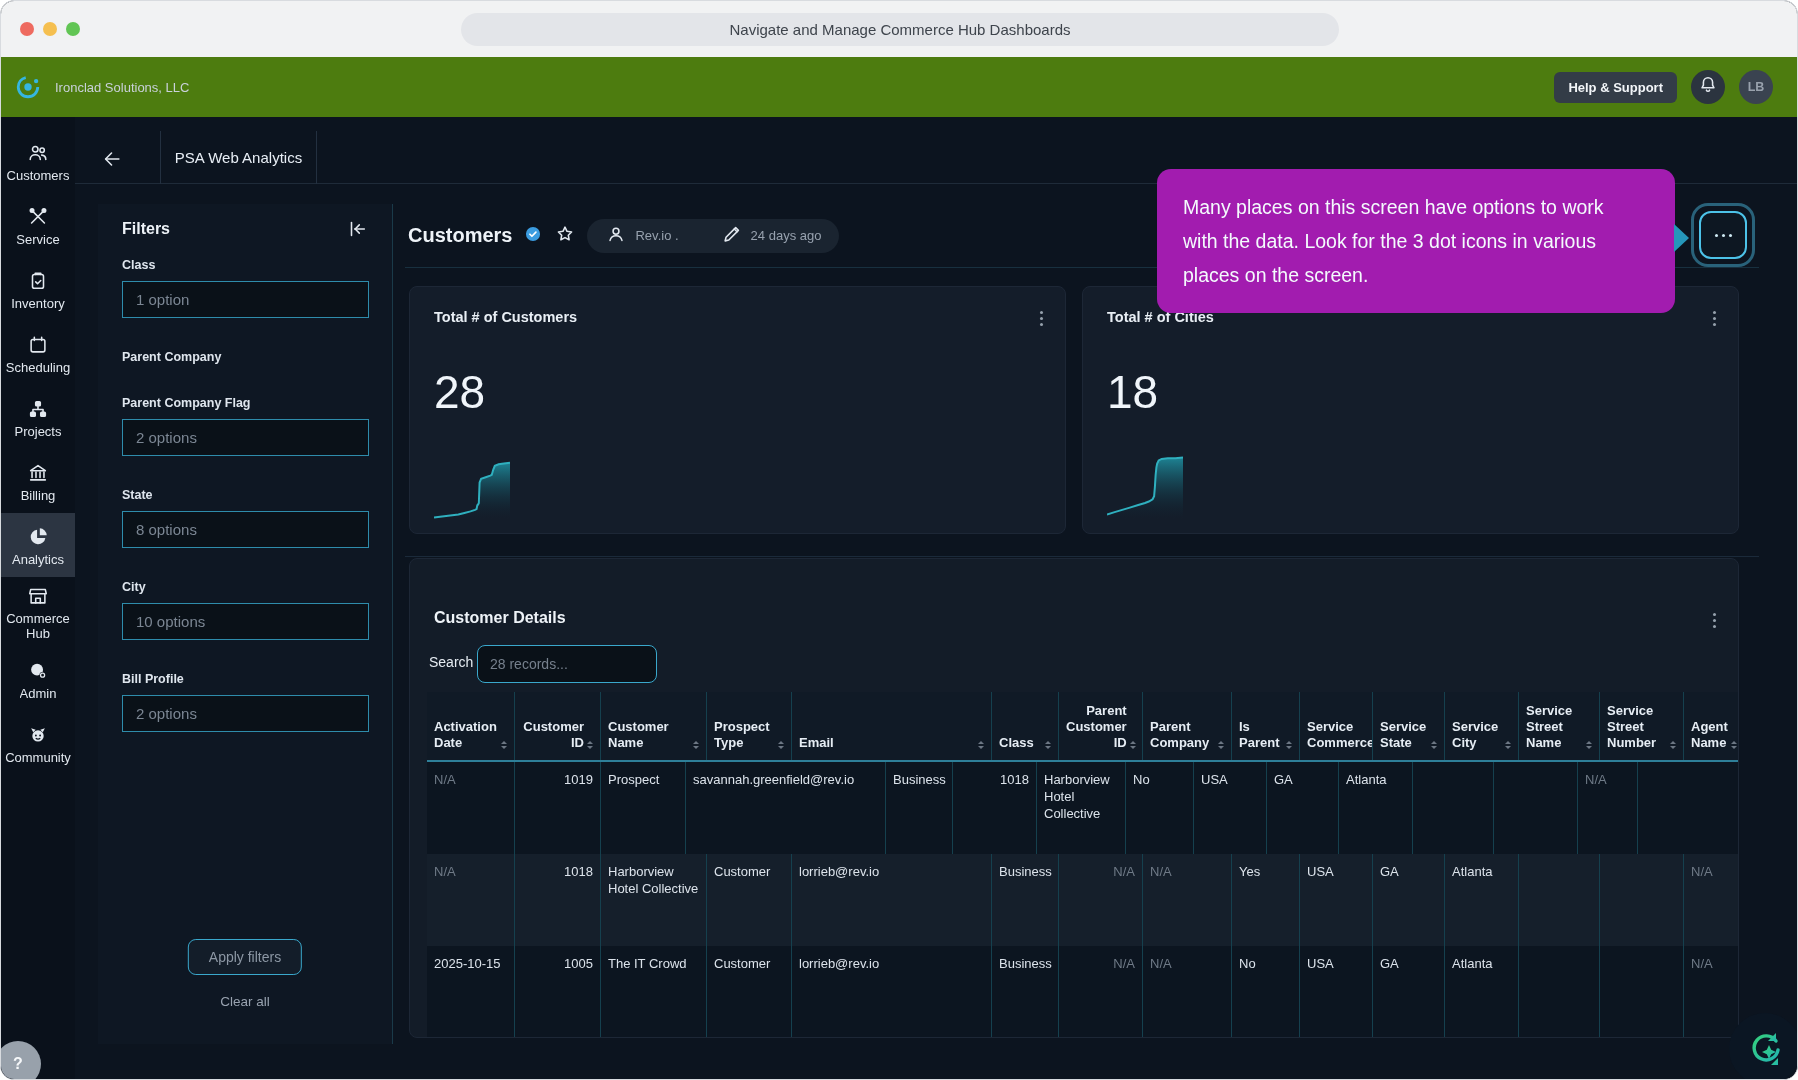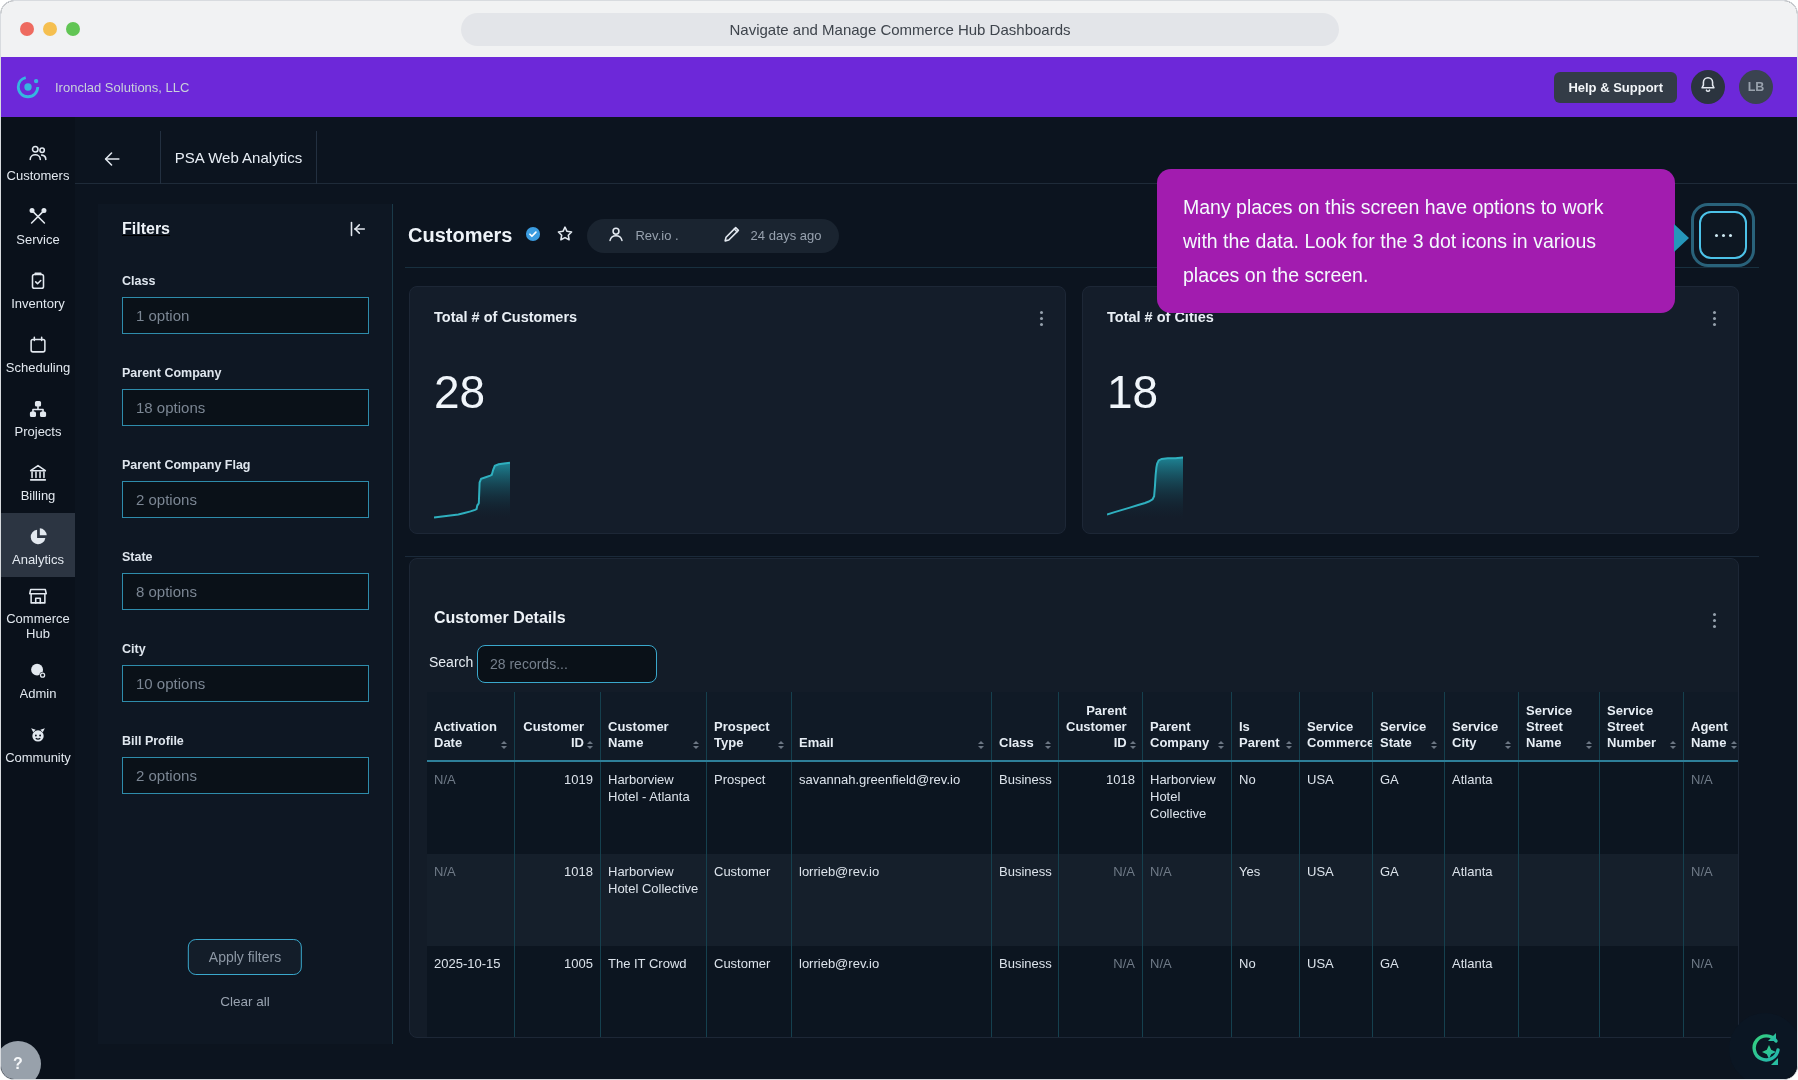--- a/index.html
+++ b/index.html
@@ -9,21 +9,21 @@
 
   
   .titlebar { position:absolute; top:0; left:0; right:0; height:56px; background:#f1f2f3; display:flex; align-items:center; }
   .lights { display:flex; gap:9px; margin-left:19px; }
   .light { width:14px; height:14px; border-radius:50%; }
   .title-pill { position:absolute; left:460px; top:12px; width:878px; height:33px; background:#e3e5e9; border-radius:17px;
                 display:flex; align-items:center; justify-content:center; font-size:15px; color:#3e444c; }
 
   
   .app { position:absolute; top:56px; left:0; right:0; bottom:0; background:#0c141f; }
-  .app-header { position:absolute; top:0; left:0; right:0; height:60px; background:#6d28d9; display:flex; align-items:center; }
+  .app-header { position:absolute; top:0; left:0; right:0; height:60px; background:#4d7c0f; display:flex; align-items:center; }
   .logo { margin-left:14px; width:26px; height:26px; }
   .company { margin-left:14px; font-size:13px; color:#c9d1da; }
   .header-right { position:absolute; right:24px; top:0; height:60px; display:flex; align-items:center; gap:14px; }
   .help-btn { background:#333c47; color:#f2f5f8; font-weight:bold; font-size:13px; border:none; border-radius:6px;
               padding:8px 14px; cursor:pointer; }
   .icon-circle { width:34px; height:34px; border-radius:50%; background:#2b343f; display:flex; align-items:center; justify-content:center; }
   .avatar { width:34px; height:34px; border-radius:50%; background:#3a4350; color:#99a2ad; font-size:12.5px; font-weight:bold;
             display:flex; align-items:center; justify-content:center; }
 
   
@@ -42,21 +42,21 @@
   .main { position:absolute; top:60px; left:74px; right:0; bottom:0; }
   .tabstrip { position:absolute; top:0; left:0; right:0; height:67px; border-bottom:1px solid #1f2b39; }
   .back-btn { position:absolute; left:26px; top:31px; width:24px; height:24px; cursor:pointer; }
   .tab { position:absolute; left:85px; top:14px; width:157px; height:53px; border-left:1px solid #233040; border-right:1px solid #233040;
          display:flex; align-items:center; justify-content:center; font-size:15px; color:#e8eef5; cursor:pointer; }
   .content { position:absolute; top:67px; left:0; right:0; bottom:0; }
 
   
   .filters { position:absolute; left:23px; top:20px; width:295px; height:840px; background:#0e1723;
              border-right:1px solid #1a3a49; padding:14px 24px 0; }
-  .filters-head { display:flex; align-items:center; justify-content:space-between; margin-bottom:34px;text-decoration:underline; }
+  .filters-head { display:flex; align-items:center; justify-content:space-between; margin-bottom:18px; }
   .filters-title { font-size:16px; font-weight:bold; color:#edf2f7; }
   .collapse-btn { width:22px; height:22px; cursor:pointer; }
   .field { margin-bottom:32px; }
   .field-label { font-size:12.5px; font-weight:bold; color:#dfe6ee; margin-bottom:9px; }
   .field-input { width:247px; height:37px; background:#0a1118; border:1px solid #2e8cab; border-radius:0;
                  color:#e6ecf2; font-size:15px; padding:0 13px; font-family:"Liberation Sans", sans-serif; }
   .field-input::placeholder { color:#7b8693; }
   .apply-btn { position:absolute; left:50%; transform:translateX(-50%); top:735px; background:#131d29; border:1.5px solid #3aa8cc;
                border-radius:8px; color:#8c97a4; font-size:14px; padding:9px 20px; cursor:pointer; font-family:"Liberation Sans", sans-serif; }
   .clear-all { position:absolute; left:50%; transform:translateX(-50%); top:790px; color:#99a3b0; font-size:13.5px; cursor:pointer; }
@@ -284,21 +284,21 @@
           <div class="filters-head">
             <span class="filters-title">Filters</span>
             <span class="collapse-btn"><svg width="22" height="22" viewBox="0 0 24 24" fill="none" stroke="#e2e8ef" stroke-width="1.7" stroke-linecap="round" stroke-linejoin="round">
                   <path d="M6 5v14"></path>
                   <path d="M20 12H9.5"></path>
                   <path d="M14.5 7.5 10 12l4.5 4.5"></path>
                 </svg></span>
           </div>
           <div id="filter-fields">
               <div class="field"><div class="field-label">Class</div><input class="field-input" placeholder="1 option" style=""></div>
-              <div class="field"><div class="field-label">Parent Company</div><input class="field-input" placeholder="18 options" style=""></div>
+              <div class="field"><div class="field-label">Parent Company</div></div>
               <div class="field"><div class="field-label">Parent Company Flag</div><input class="field-input" placeholder="2 options" style=""></div>
               <div class="field"><div class="field-label">State</div><input class="field-input" placeholder="8 options" style=""></div>
               <div class="field"><div class="field-label">City</div><input class="field-input" placeholder="10 options" style=""></div>
               <div class="field"><div class="field-label">Bill Profile</div><input class="field-input" placeholder="2 options" style=""></div>
             </div>
           <button class="apply-btn">Apply filters</button>
           <div class="clear-all">Clear all</div>
         </aside>
 
         <section class="dashboard">
@@ -490,21 +490,20 @@
                       <span class="txt">Agent Name</span>
                       <span class="sort">
                         <i class="up"></i>
                         <i class="dn"></i>
                       </span>
                     </div>
                   </div>
                   <div class="trow odd">
                     <div class="td muted" style="width: 88px;">N/A</div>
                     <div class="td right" style="width: 86px;">1019</div>
-                    <div class="td" style="width: 106px;">Harborview Hotel - Atlanta</div>
                     <div class="td" style="width: 85px;">Prospect</div>
                     <div class="td" style="width: 200px;">savannah.greenfield@rev.io</div>
                     <div class="td" style="width: 67px;">Business</div>
                     <div class="td right" style="width: 84px;">1018</div>
                     <div class="td" style="width: 89px;">Harborview Hotel Collective</div>
                     <div class="td" style="width: 68px;">No</div>
                     <div class="td" style="width: 73px;">USA</div>
                     <div class="td" style="width: 72px;">GA</div>
                     <div class="td" style="width: 74px;">Atlanta</div>
                     <div class="td" style="width: 81px;"></div>

